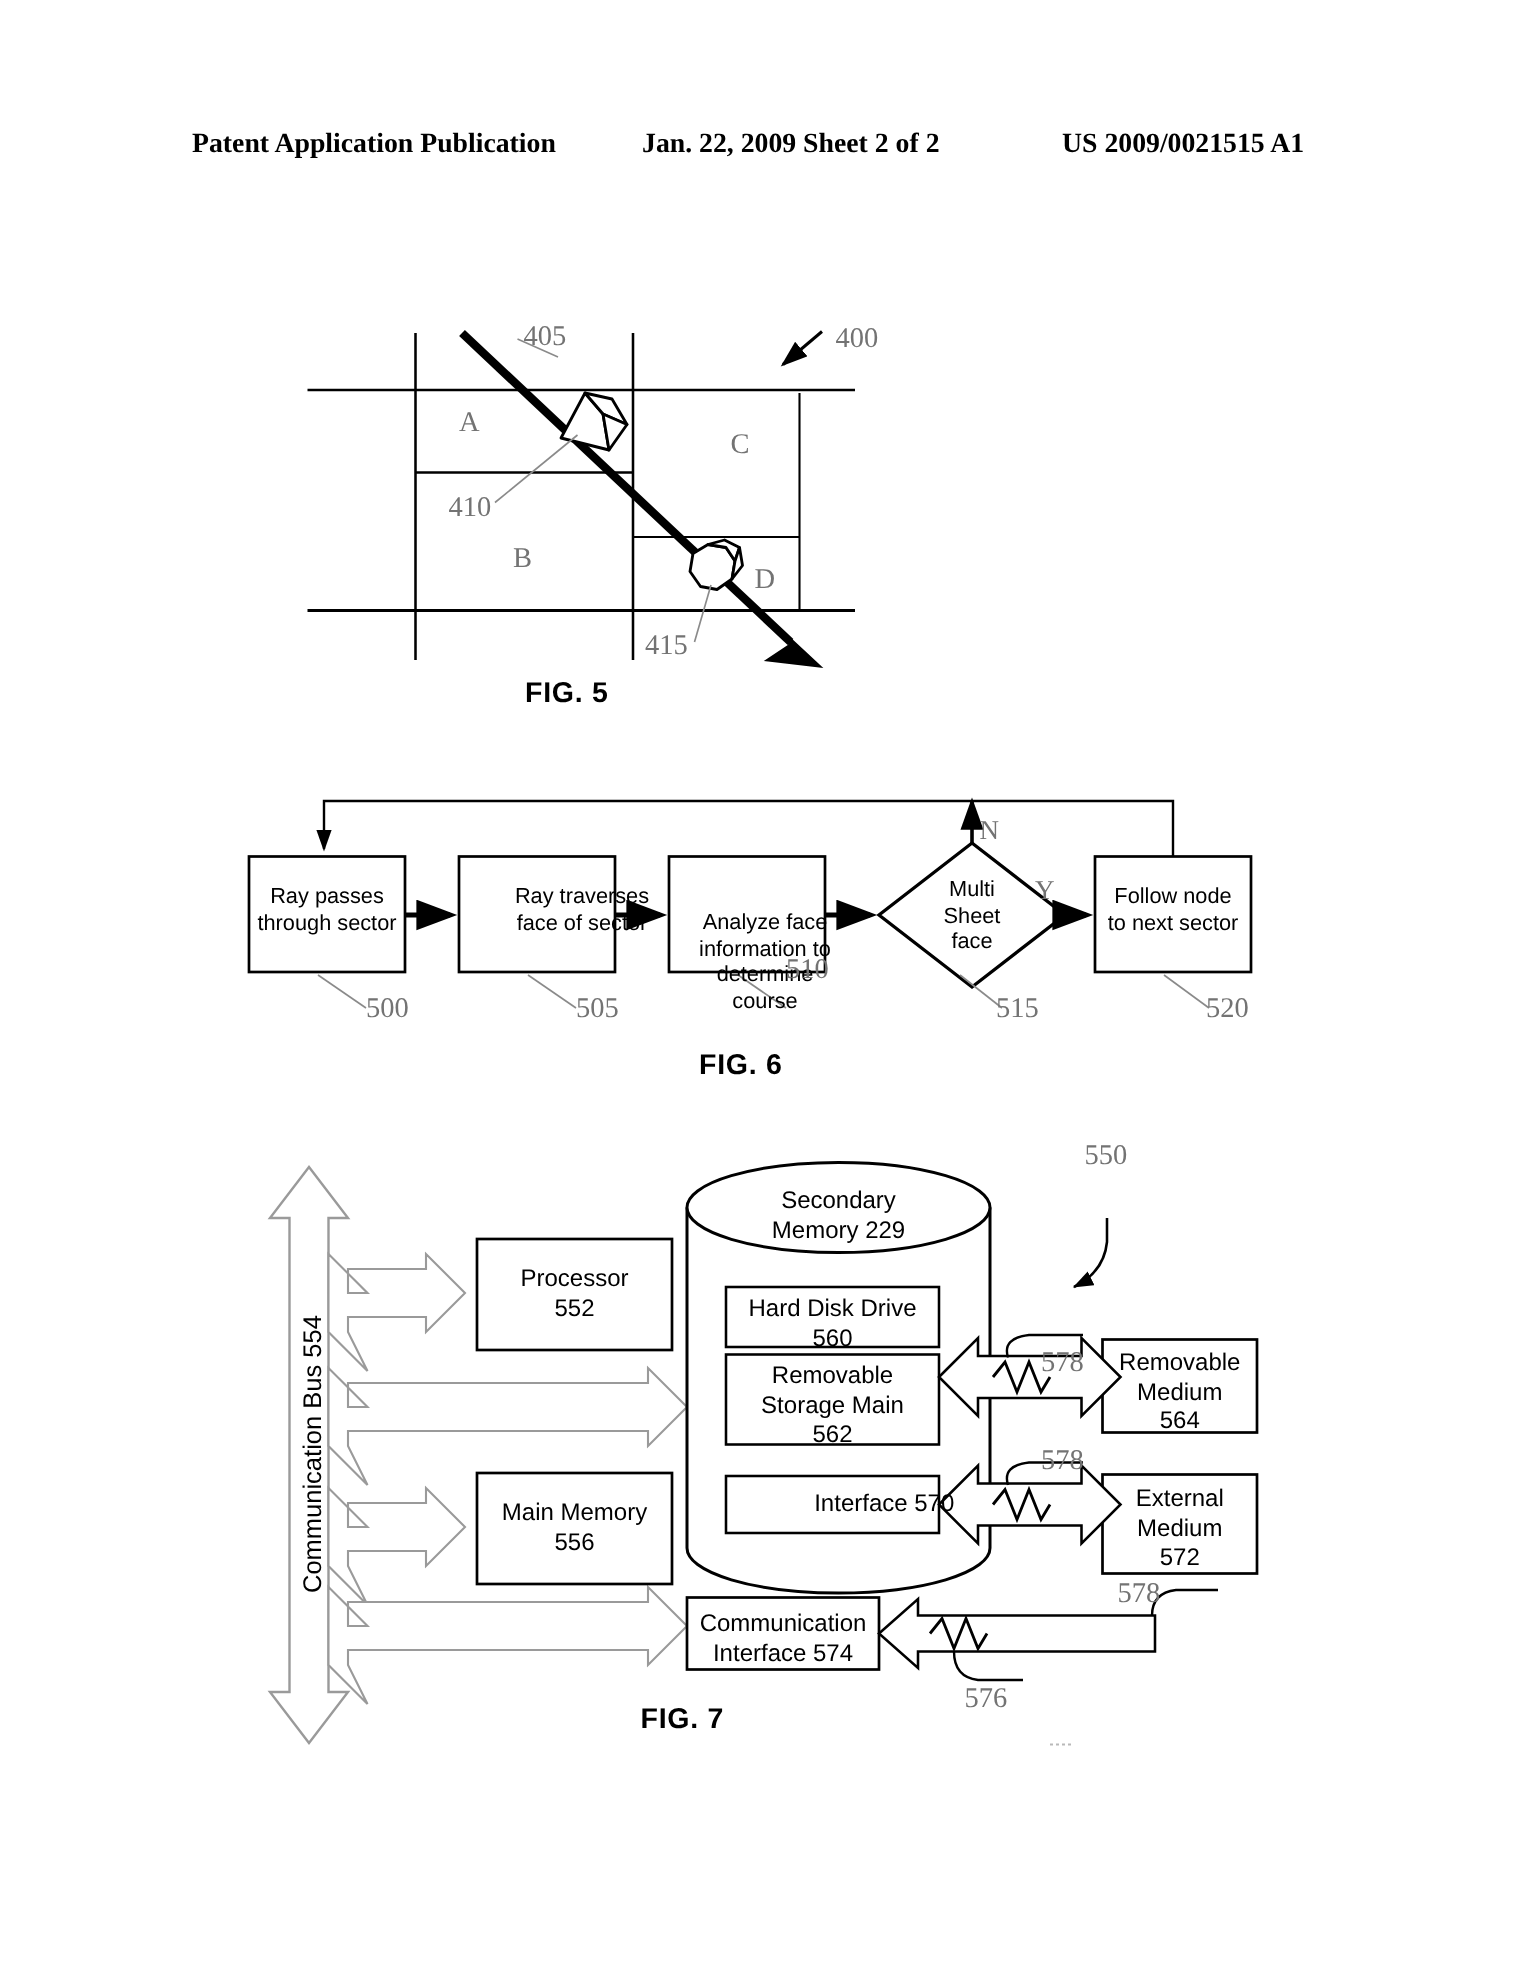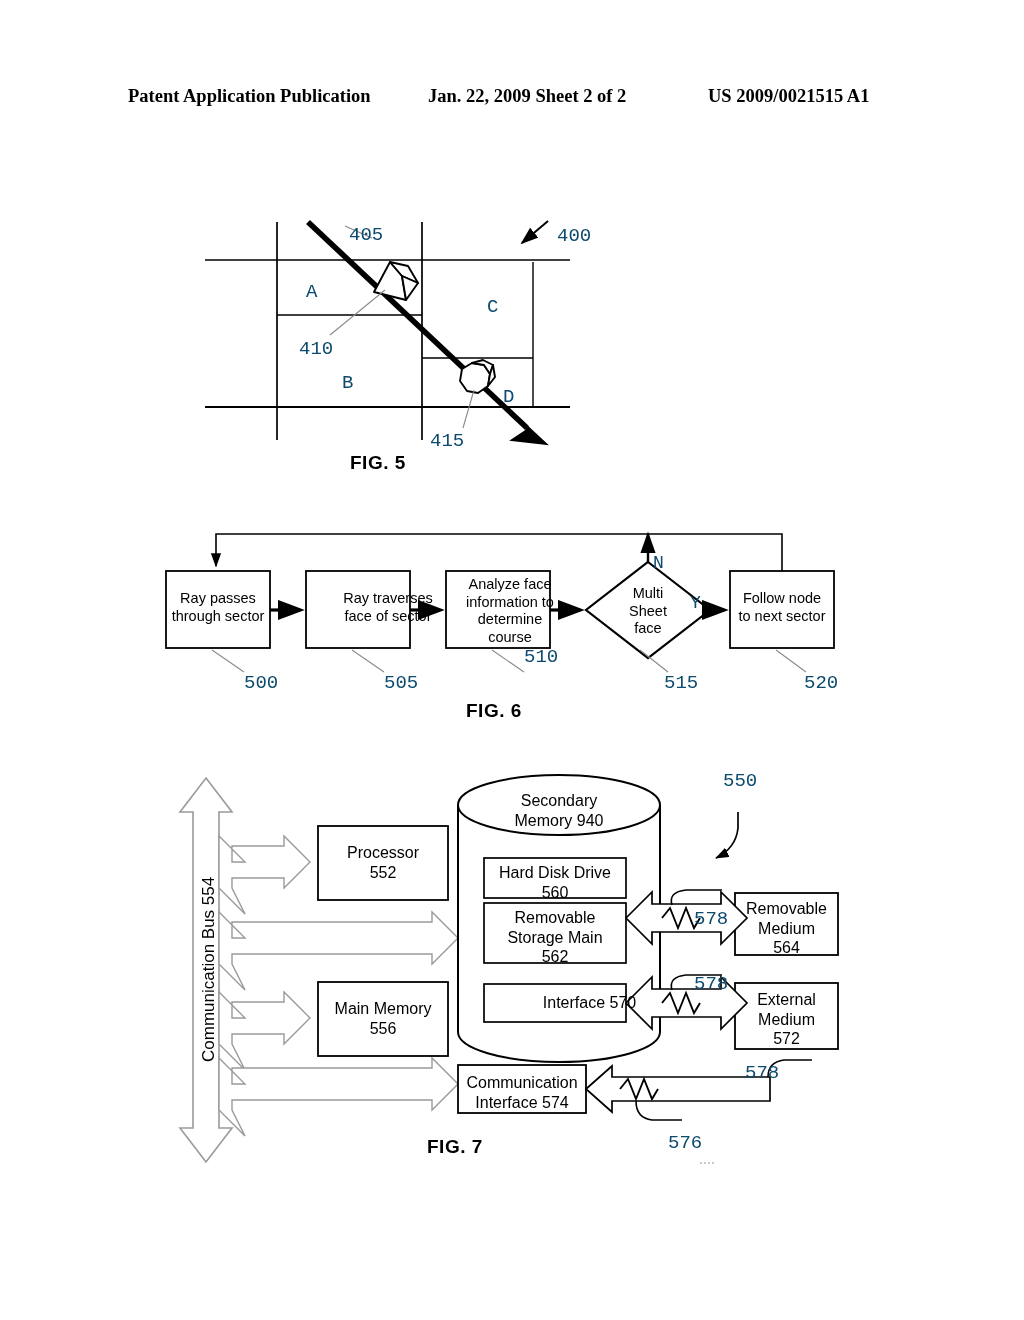--- a/index.html
+++ b/index.html
@@ -39,26 +39,25 @@
     letter-spacing:.5px;
     white-space:nowrap;
   }
   #fig5cap{left:350px;top:452px;}
   #fig6cap{left:466px;top:700px;}
   #fig7cap{left:427px;top:1136px;}
 
   
   .t{
     position:absolute;
-    font-family:Liberation Mono, monospace;
+    font-family:Liberation Serif, serif;
     font-size:17px;
-    color:#0c4a6e;
+    color:#737373;
     white-space:nowrap;
     line-height:1.18;
-    margin-top:10px;
   }
   .t.num{font-size:19px;}
   .t.lbl{font-size:18px;}
 
   
   .sectorletter{font-size:19px;}
 
   
   .boxtext{
     position:absolute;
@@ -267,21 +266,21 @@
   <div class="figcap" id="fig5cap">FIG. 5</div>
 
   <div class="boxtext" style="left:166px;top:590px;width:104px;">
     <div>Ray passes</div>
     <div>through sector</div>
   </div>
   <div class="boxtext" style="left:306px;top:590px;width:124px;padding-left:20px;">
     <div>Ray traverses</div>
     <div>face of sector</div>
   </div>
-  <div class="boxtext" style="left:446px;top:576px;width:104px;padding-left:12px;">
+  <div class="boxtext" style="left:446px;top:607px;width:104px;padding-left:12px;">
     <div>Analyze face</div>
     <div>information to</div>
     <div>determine</div>
     <div>course</div>
   </div>
   <div class="boxtext" style="left:608px;top:585px;width:80px;">
     <div>Multi</div>
     <div>Sheet</div>
     <div>face</div>
   </div>
@@ -308,21 +307,21 @@
     <div>552</div>
   </div>
 
   <div class="boxtext big" style="left:318px;top:999px;width:130px;">
     <div>Main Memory</div>
     <div>556</div>
   </div>
 
   <div class="boxtext big" style="left:474px;top:791px;width:170px;">
     <div>Secondary</div>
-    <div>Memory 940</div>
+    <div>Memory 229</div>
   </div>
 
   <div class="boxtext big" style="left:484px;top:863px;width:142px;">
     <div>Hard Disk Drive</div>
     <div>560</div>
   </div>
 
   <div class="boxtext big" style="left:484px;top:908px;width:142px;">
     <div>Removable</div>
     <div>Storage Main</div>
@@ -345,17 +344,17 @@
 
   <div class="boxtext big" style="left:458px;top:1073px;width:128px;">
     <div>Communication</div>
     <div>Interface 574</div>
   </div>
 
   <span class="t num" style="left:723px;top:760px;">550</span>
   <span class="t num" style="left:694px;top:898px;">578</span>
   <span class="t num" style="left:694px;top:963px;">578</span>
   <span class="t num" style="left:745px;top:1052px;">578</span>
-  <span class="t num" style="left:668px;top:1122px;">576</span>
+  <span class="t num" style="left:643px;top:1122px;">576</span>
 
   <div class="figcap" id="fig7cap">FIG. 7</div>
 
 </div>
 
 </body></html>

